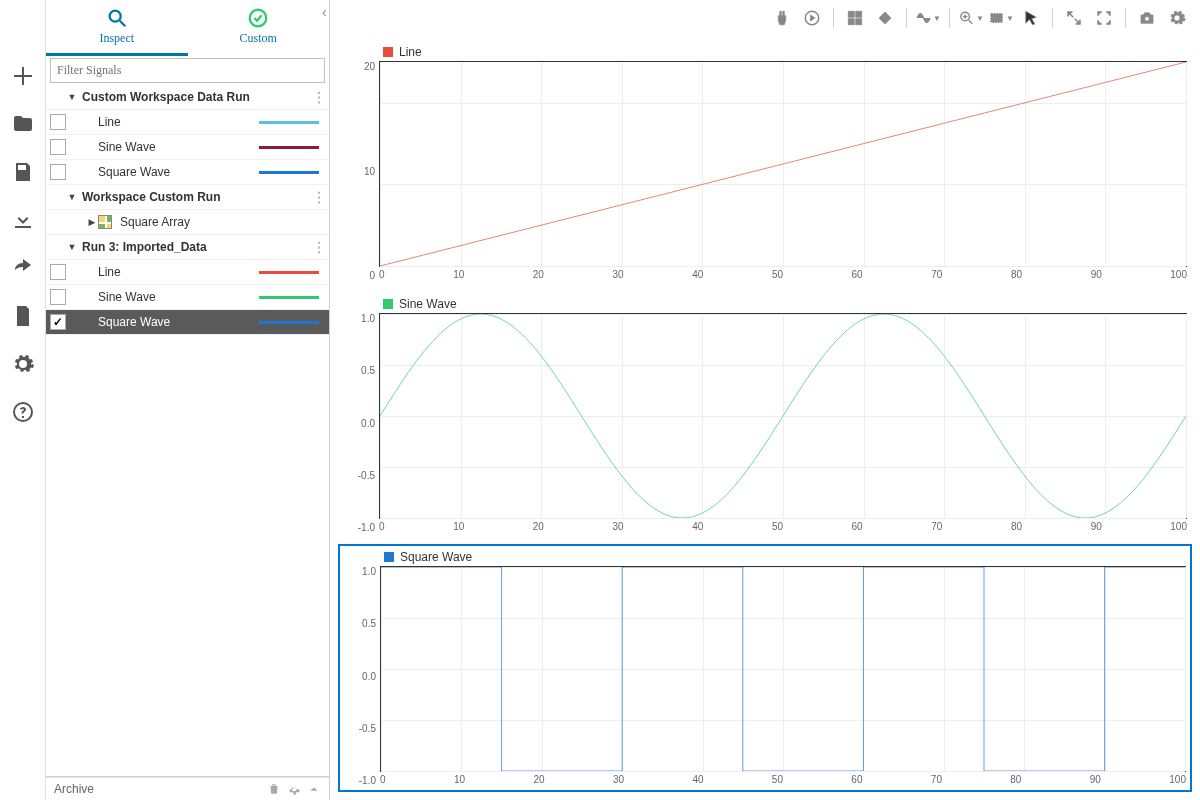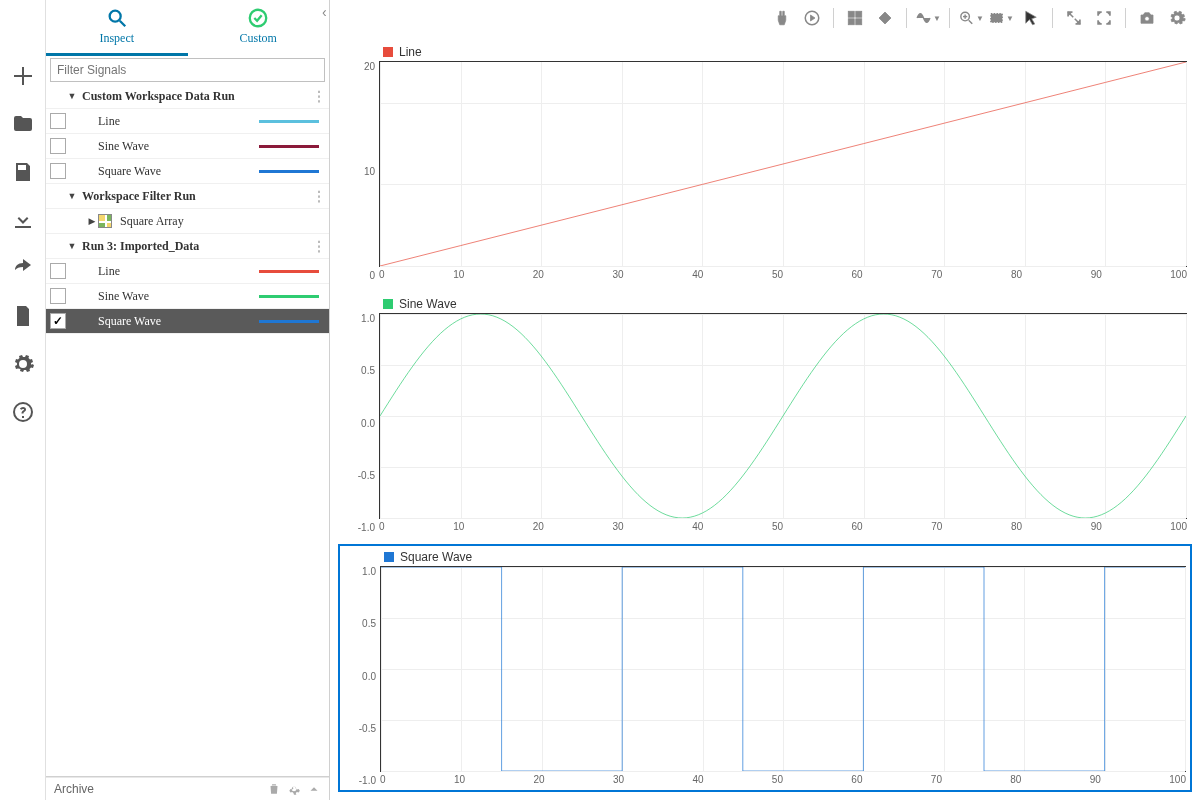--- a/index.html
+++ b/index.html
@@ -8,33 +8,33 @@
 .left-toolbar { width: 46px; background: #fff; border-right: 1px solid #e0e0e0; display: flex; flex-direction: column; align-items: center; padding-top: 60px; gap: 16px; }
 .left-toolbar .tb-btn { width: 32px; height: 32px; display: flex; align-items: center; justify-content: center; color: #555; cursor: pointer; }
 .left-toolbar .tb-btn svg { width: 24px; height: 24px; fill: #555; }
 .signal-panel { width: 284px; display: flex; flex-direction: column; border-right: 1px solid #d0d0d0; }
 .tabs { display: flex; height: 56px; font-family: Liberation Serif, serif; }
 .tab { flex: 1; display: flex; flex-direction: column; align-items: center; justify-content: center; gap: 2px; cursor: pointer; border-bottom: 3px solid transparent; color: #0076a8; }
 .tab.active { border-bottom-color: #0076a8; }
 .tab svg { width: 22px; height: 22px; }
 .tab-label { font-size: 12px; }
 .filter-box { border: 1px solid #c0c0c0; margin: 2px 4px; }
-.filter-box input { width: 100%; border: none; padding: 4px 6px; font-size: 12px; outline: none; color: #0f766e; }
+.filter-box input { width: 100%; border: none; padding: 4px 6px; font-size: 12px; outline: none; color: #0f766e; font-family: Liberation Serif, serif; }
 .col-headers { display: flex; background: #f5f5f5; border-bottom: 1px solid #d0d0d0; font-size: 10px; color: #888; }
 .col-headers .c1 { width: 20px; }
 .col-headers .c2 { flex: 1; padding: 4px 6px; border-right: 1px solid #e0e0e0; }
 .col-headers .c3 { width: 80px; padding: 4px 6px; }
 .tree { flex: 1; overflow: auto; }
 .tree-row { display: flex; align-items: center; height: 25px; border-bottom: 1px solid #f0f0f0; position: relative; }
 .tree-row.group { font-weight: bold; }
 .tree-row.selected { background: #5a5a5a; color: #fff; }
 .cb { width: 16px; height: 16px; border: 1px solid #aaa; background: #fff; margin: 0 4px; display: flex; align-items: center; justify-content: center; cursor: pointer; flex-shrink: 0; }
 .cb.checked::after { content: "✓"; font-size: 12px; color: #000; font-weight: bold; }
 .expand { width: 12px; display: inline-block; text-align: center; cursor: pointer; font-size: 9px; color: #444; }
-.row-label { flex: 1; padding-left: 4px; white-space: nowrap; overflow: hidden; font-family: Liberation Serif, serif; }
+.row-label { flex: 1; padding-left: 4px; white-space: nowrap; overflow: hidden; }
 .line-sample { width: 60px; height: 3px; margin-right: 10px; flex-shrink: 0; }
 .dots { position: absolute; right: 4px; color: #bbb; cursor: pointer; font-size: 14px; letter-spacing: -1px; }
 .grid-icon { width: 14px; height: 14px; display: inline-block; background: linear-gradient(#f5d76e,#f5d76e) 0 0/6px 6px no-repeat, linear-gradient(#7ab55c,#7ab55c) 8px 0/6px 6px no-repeat, linear-gradient(#7ab55c,#7ab55c) 0 8px/6px 6px no-repeat, linear-gradient(#f5d76e,#f5d76e) 8px 8px/6px 6px no-repeat; border: 1px solid #888; margin-right: 4px; vertical-align: middle; }
 .panel-footer { border-top: 1px solid #d0d0d0; margin-top: 44px; }
 .footer-row { display: flex; align-items: center; padding: 4px 8px; color: #666; border-top: 1px solid #e8e8e8; }
 .footer-row .lbl { flex: 1; }
 .footer-row svg { width: 14px; height: 14px; fill: #aaa; margin-left: 6px; }
 .plot-area { flex: 1; display: flex; flex-direction: column; position: relative; }
 .top-toolbar { height: 36px; display: flex; align-items: center; justify-content: flex-end; padding: 0 10px; gap: 4px; }
 .top-toolbar .sep { width: 1px; height: 20px; background: #d0d0d0; margin: 0 4px; }
@@ -147,21 +147,21 @@
       <div class="tree-row">
         <span class="cb"></span>
           <span style="width:24px"></span>
         <span class="row-label">Square Wave</span>
         <span class="line-sample" style="background:#1f77d4"></span>
       </div>
 
       <div class="tree-row group">
         <span style="width:20px"></span>
           <span class="expand">▼</span>
-        <span class="row-label">Workspace Filter Run</span>
+        <span class="row-label">Workspace Custom Run</span>
         <span class="dots">⋮</span>
       </div>
       <div class="tree-row">
         <span style="width:20px"></span>
           <span style="width:20px"></span>
           <span class="expand">▶</span>
         <span class="grid-icon"></span>
         <span class="row-label">Square Array</span>
       </div>
 

